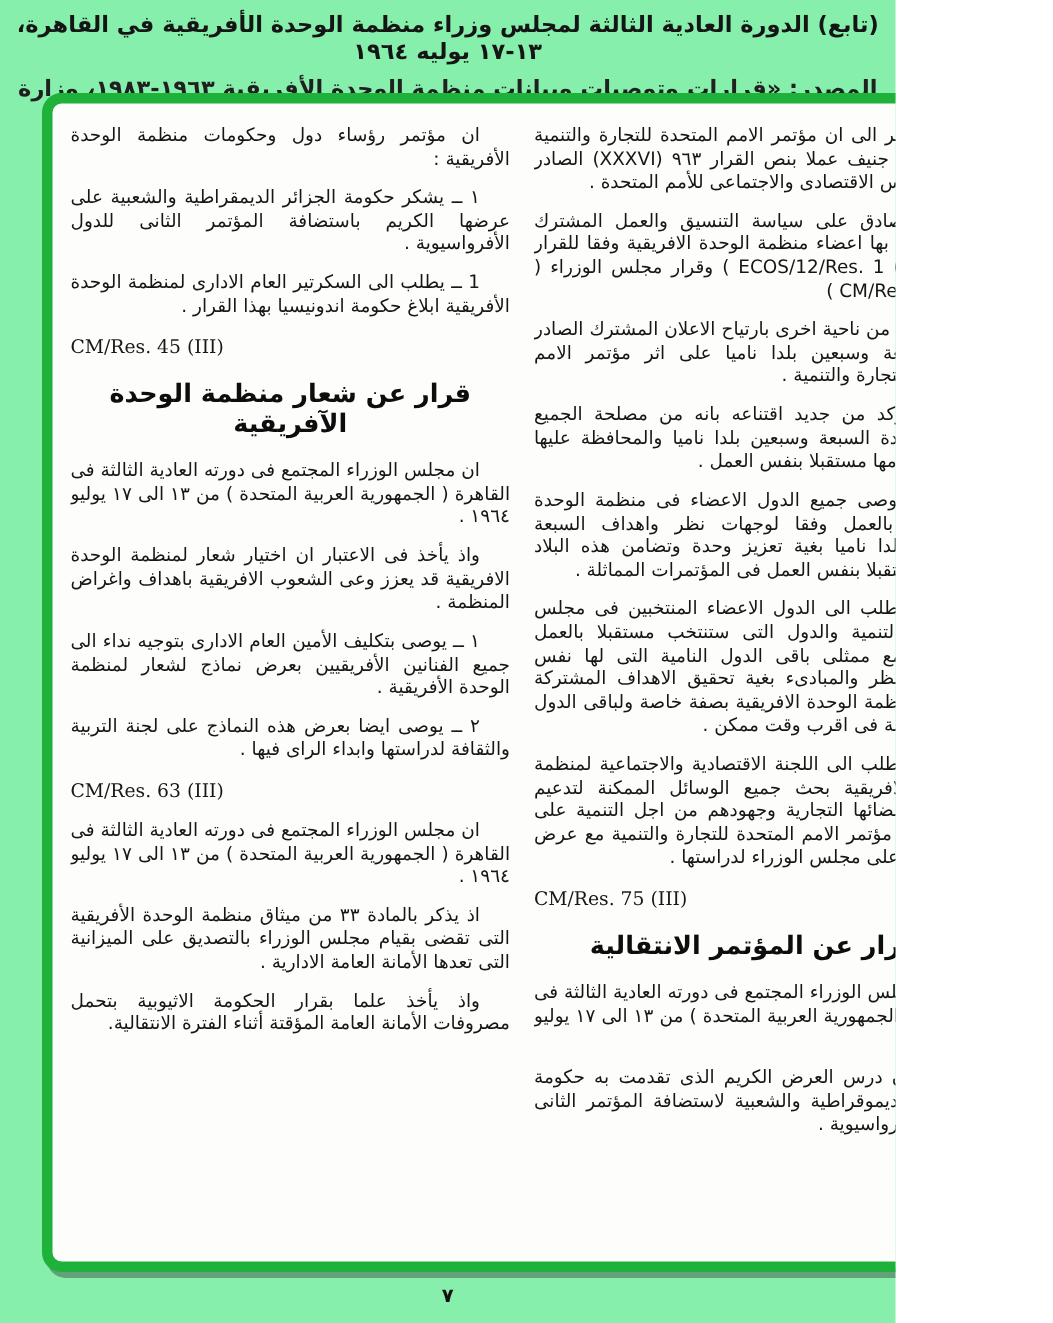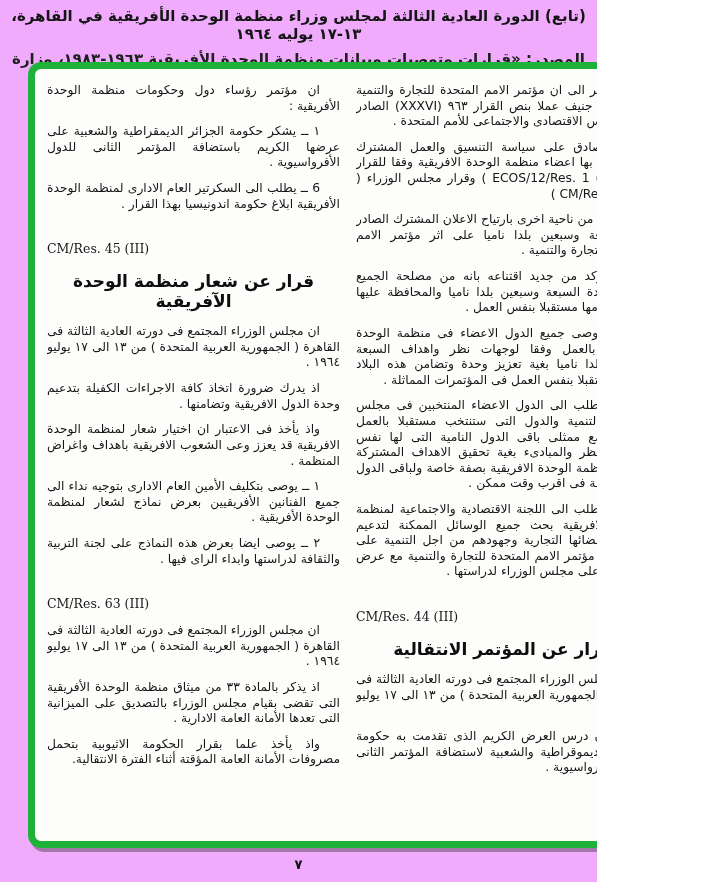--- a/index.html
+++ b/index.html
@@ -1,17 +1,17 @@
 <!DOCTYPE html>
 <html lang="ar"><head>
 <meta charset="utf-8">
 <style>
   html,body{margin:0;padding:0;background:#ffffff;}
   .page{
-    position:relative;width:597px;height:882px;background:#f0abfc;
+    position:relative;width:597px;height:882px;background:#86efac;
     overflow:hidden;font-family:"DejaVu Sans",sans-serif;color:#151515;
   }
   .hdr{position:absolute;top:7px;left:10px;right:10px;text-align:center;direction:rtl;}
   .hdr-title{font-size:15px;font-weight:bold;letter-spacing:.2px;}
   .hdr-src{font-size:15px;font-weight:bold;margin-top:7px;color:#202020;}
   .frame{
     position:absolute;left:28px;top:62px;width:640px;height:786px;
     box-sizing:border-box;border:7px solid #1eb23a;border-radius:13px;
     box-shadow:3px 4px 0 rgba(45,45,45,.40);
     padding:14px 12px 24px 12px;background:#fdfdfb;
@@ -22,21 +22,21 @@
   .blk.p{
     direction:rtl;text-align:justify;text-indent:20px;
     font-size:12.3px;line-height:1.27;font-weight:500;color:#161616;
   }
   .blk.h{
     direction:rtl;text-align:center;font-weight:bold;font-size:17px;
     margin:15px 0 13px;color:#0d0d0d;
   }
   .blk.ref{
     direction:ltr;text-align:left;font-family:"DejaVu Serif","Liberation Serif",serif;
-    font-size:12.5px;margin:29px 0 12px;color:#171717;
+    font-size:12.5px;margin:11px 0 12px;color:#171717;
   }
   .pagenum{
     position:absolute;bottom:10px;left:0;right:0;text-align:center;
     font-size:13px;font-weight:bold;color:#111;
   }
 </style>
 </head>
 <body>
 
 <div class="page">
@@ -44,42 +44,41 @@
   <div class="hdr">
     <div class="hdr-title">(تابع)  الدورة العادية الثالثة لمجلس وزراء منظمة الوحدة الأفريقية في القاهرة، ١٣-١٧ يوليه ١٩٦٤</div>
     <div class="hdr-src">المصدر: «قرارات وتوصيات وبيانات منظمة الوحدة الأفريقية ١٩٦٣-١٩٨٣، وزارة الخارجية، جمهورية مصر العربية» ط ١٩٨٥ ص٣٤-٤١</div>
   </div>
 
   <div class="frame" style="border-color: rgb(30, 178, 58);">
     <div class="cols">
       <div class="col">
           <div class="blk p">ان مؤتمر رؤساء دول وحكومات منظمة الوحدة الأفريقية :</div>
           <div class="blk p">١ ــ يشكر حكومة الجزائر الديمقراطية والشعبية على عرضها الكريم باستضافة المؤتمر الثانى للدول الأفرواسيوية .</div>
-          <div class="blk p">6 ــ يطلب الى السكرتير العام الادارى لمنظمة الوحدة الأفريقية ابلاغ حكومة اندونيسيا بهذا القرار .</div>
+          <div class="blk p">1 ــ يطلب الى السكرتير العام الادارى لمنظمة الوحدة الأفريقية ابلاغ حكومة اندونيسيا بهذا القرار .</div>
           <div class="blk ref">CM/Res. 45 (III)</div>
           <div class="blk h">قرار عن شعار منظمة الوحدة الآفريقية</div>
           <div class="blk p">ان مجلس الوزراء المجتمع فى دورته العادية الثالثة فى القاهرة ( الجمهورية العربية المتحدة ) من ١٣ الى ١٧ يوليو ١٩٦٤ .</div>
-          <div class="blk p">اذ يدرك ضرورة اتخاذ كافة الاجراءات الكفيلة بتدعيم وحدة الدول الافريقية وتضامنها .</div>
           <div class="blk p">واذ يأخذ فى الاعتبار ان اختيار شعار لمنظمة الوحدة الافريقية قد يعزز وعى الشعوب الافريقية باهداف واغراض المنظمة .</div>
           <div class="blk p">١ ــ يوصى بتكليف الأمين العام الادارى بتوجيه نداء الى جميع الفنانين الأفريقيين بعرض نماذج لشعار لمنظمة الوحدة الأفريقية .</div>
           <div class="blk p">٢ ــ يوصى ايضا بعرض هذه النماذج على لجنة التربية والثقافة لدراستها وابداء الراى فيها .</div>
           <div class="blk ref">CM/Res. 63 (III)</div>
           <div class="blk p">ان مجلس الوزراء المجتمع فى دورته العادية الثالثة فى القاهرة ( الجمهورية العربية المتحدة ) من ١٣ الى ١٧ يوليو ١٩٦٤ .</div>
           <div class="blk p">اذ يذكر بالمادة ٣٣ من ميثاق منظمة الوحدة الأفريقية التى تقضى بقيام مجلس الوزراء بالتصديق على الميزانية التى تعدها الأمانة العامة الادارية .</div>
           <div class="blk p">واذ يأخذ علما بقرار الحكومة الاثيوبية بتحمل مصروفات الأمانة العامة المؤقتة أثناء الفترة الانتقالية.</div>
         </div>
       <div class="col">
           <div class="blk p">اذ يشير الى ان مؤتمر الامم المتحدة للتجارة والتنمية اجتمع فى جنيف عملا بنص القرار ٩٦٣ (XXXVI) الصادر عن المجلس الاقتصادى والاجتماعى للأمم المتحدة .</div>
           <div class="blk p">واذ يصادق على سياسة التنسيق والعمل المشترك التى التزم بها اعضاء منظمة الوحدة الافريقية وفقا للقرار ( ...... ECOS/12/Res. 1 (I) ) وقرار مجلس الوزراء ( CM/Res. 26 (II) )</div>
           <div class="blk p">يسجل من ناحية اخرى بارتياح الاعلان المشترك الصادر عن السبعة وسبعين بلدا ناميا على اثر مؤتمر الامم المتحدة للتجارة والتنمية .</div>
           <div class="blk p">واذ يؤكد من جديد اقتناعه بانه من مصلحة الجميع تدعيم وحدة السبعة وسبعين بلدا ناميا والمحافظة عليها توطئة لقيامها مستقبلا بنفس العمل .</div>
           <div class="blk p">١ ــ يوصى جميع الدول الاعضاء فى منظمة الوحدة الافريقية بالعمل وفقا لوجهات نظر واهداف السبعة وسبعين بلدا ناميا بغية تعزيز وحدة وتضامن هذه البلاد للقيام مستقبلا بنفس العمل فى المؤتمرات المماثلة .</div>
           <div class="blk p">٢ ــ يطلب الى الدول الاعضاء المنتخبين فى مجلس التجارة والتنمية والدول التى ستنتخب مستقبلا بالعمل بالتعاون مع ممثلى باقى الدول النامية التى لها نفس وجهات النظر والمبادىء بغية تحقيق الاهداف المشتركة لاعضاء منظمة الوحدة الافريقية بصفة خاصة ولباقى الدول النامية عامة فى اقرب وقت ممكن .</div>
           <div class="blk p">4 ــ يطلب الى اللجنة الاقتصادية والاجتماعية لمنظمة الوحدة الافريقية بحث جميع الوسائل الممكنة لتدعيم علاقات اعضائها التجارية وجهودهم من اجل التنمية على ضوء نتائج مؤتمر الامم المتحدة للتجارة والتنمية مع عرض نتائج ذلك على مجلس الوزراء لدراستها .</div>
-          <div class="blk ref">CM/Res. 44 (III)</div>
+          <div class="blk ref">CM/Res. 75 (III)</div>
           <div class="blk h">قرار عن المؤتمر الانتقالية</div>
           <div class="blk p">ان مجلس الوزراء المجتمع فى دورته العادية الثالثة فى القاهرة ( الجمهورية العربية المتحدة ) من ١٣ الى ١٧ يوليو ١٩٦٤ .</div>
           <div class="blk p">بعد ان درس العرض الكريم الذى تقدمت به حكومة الجزائر الديموقراطية والشعبية لاستضافة المؤتمر الثانى للدول الافرواسيوية .</div>
         </div>
     </div>
   </div>
 
   <div class="pagenum">٧</div>
 
 </div>

